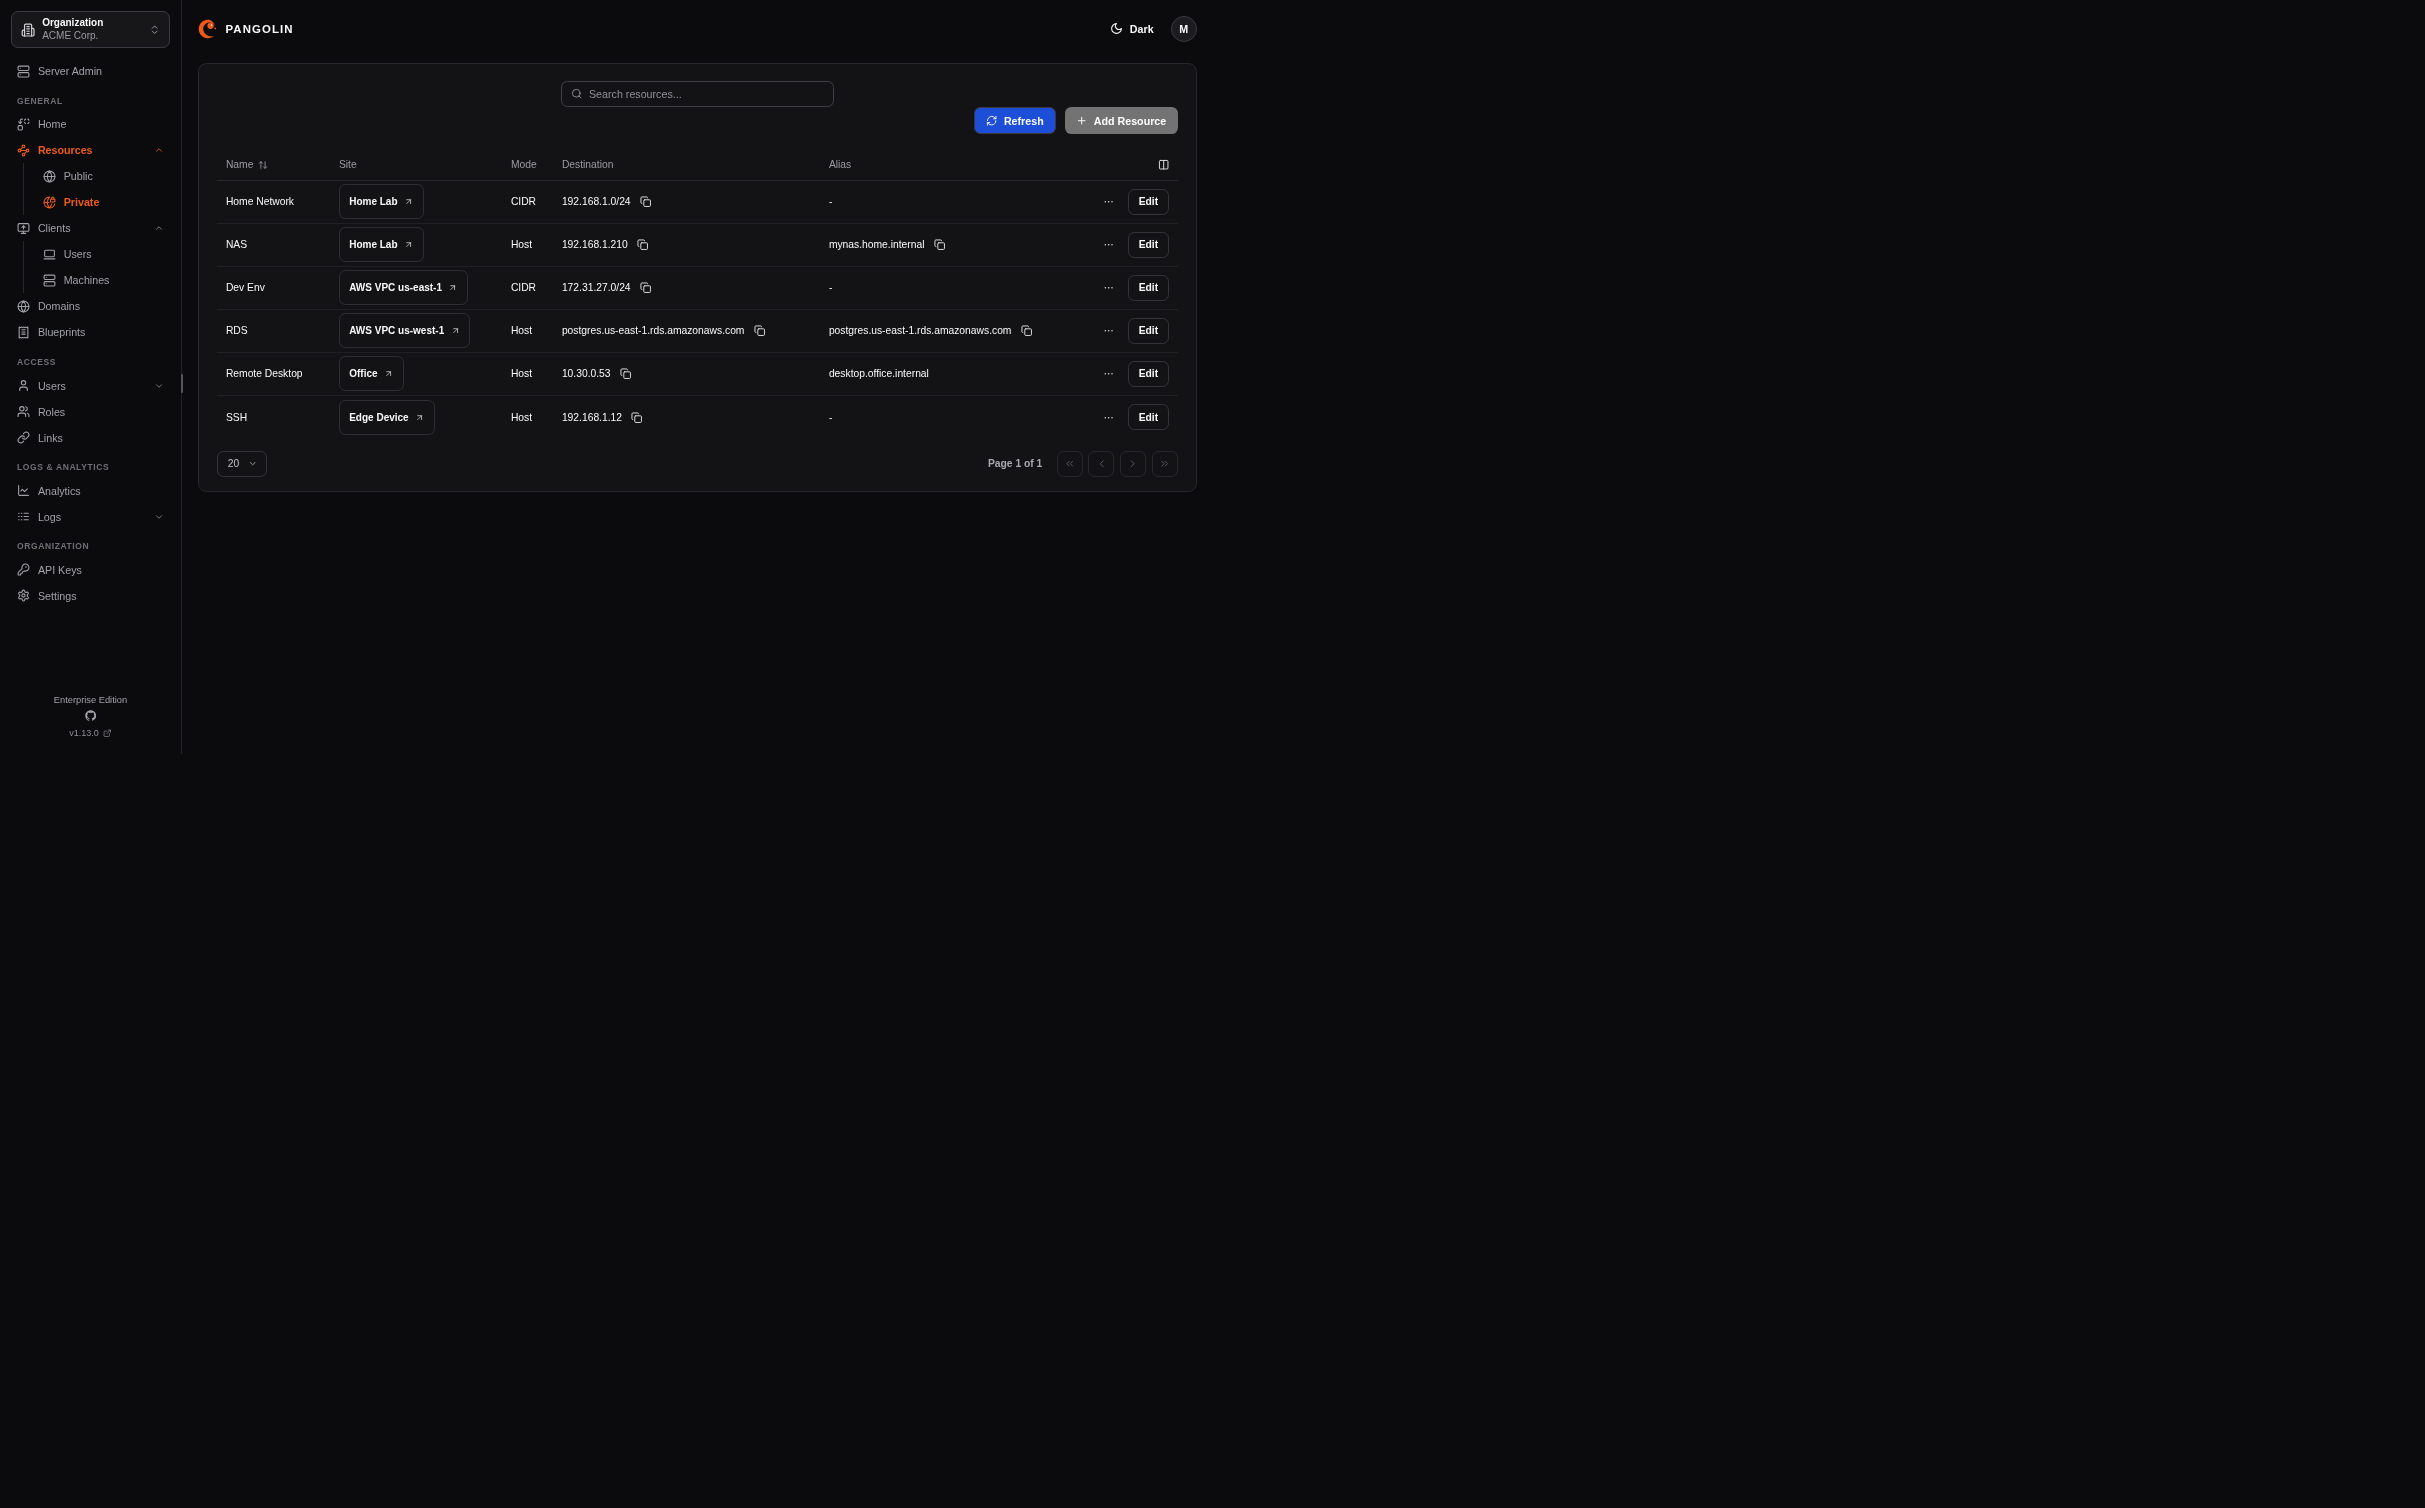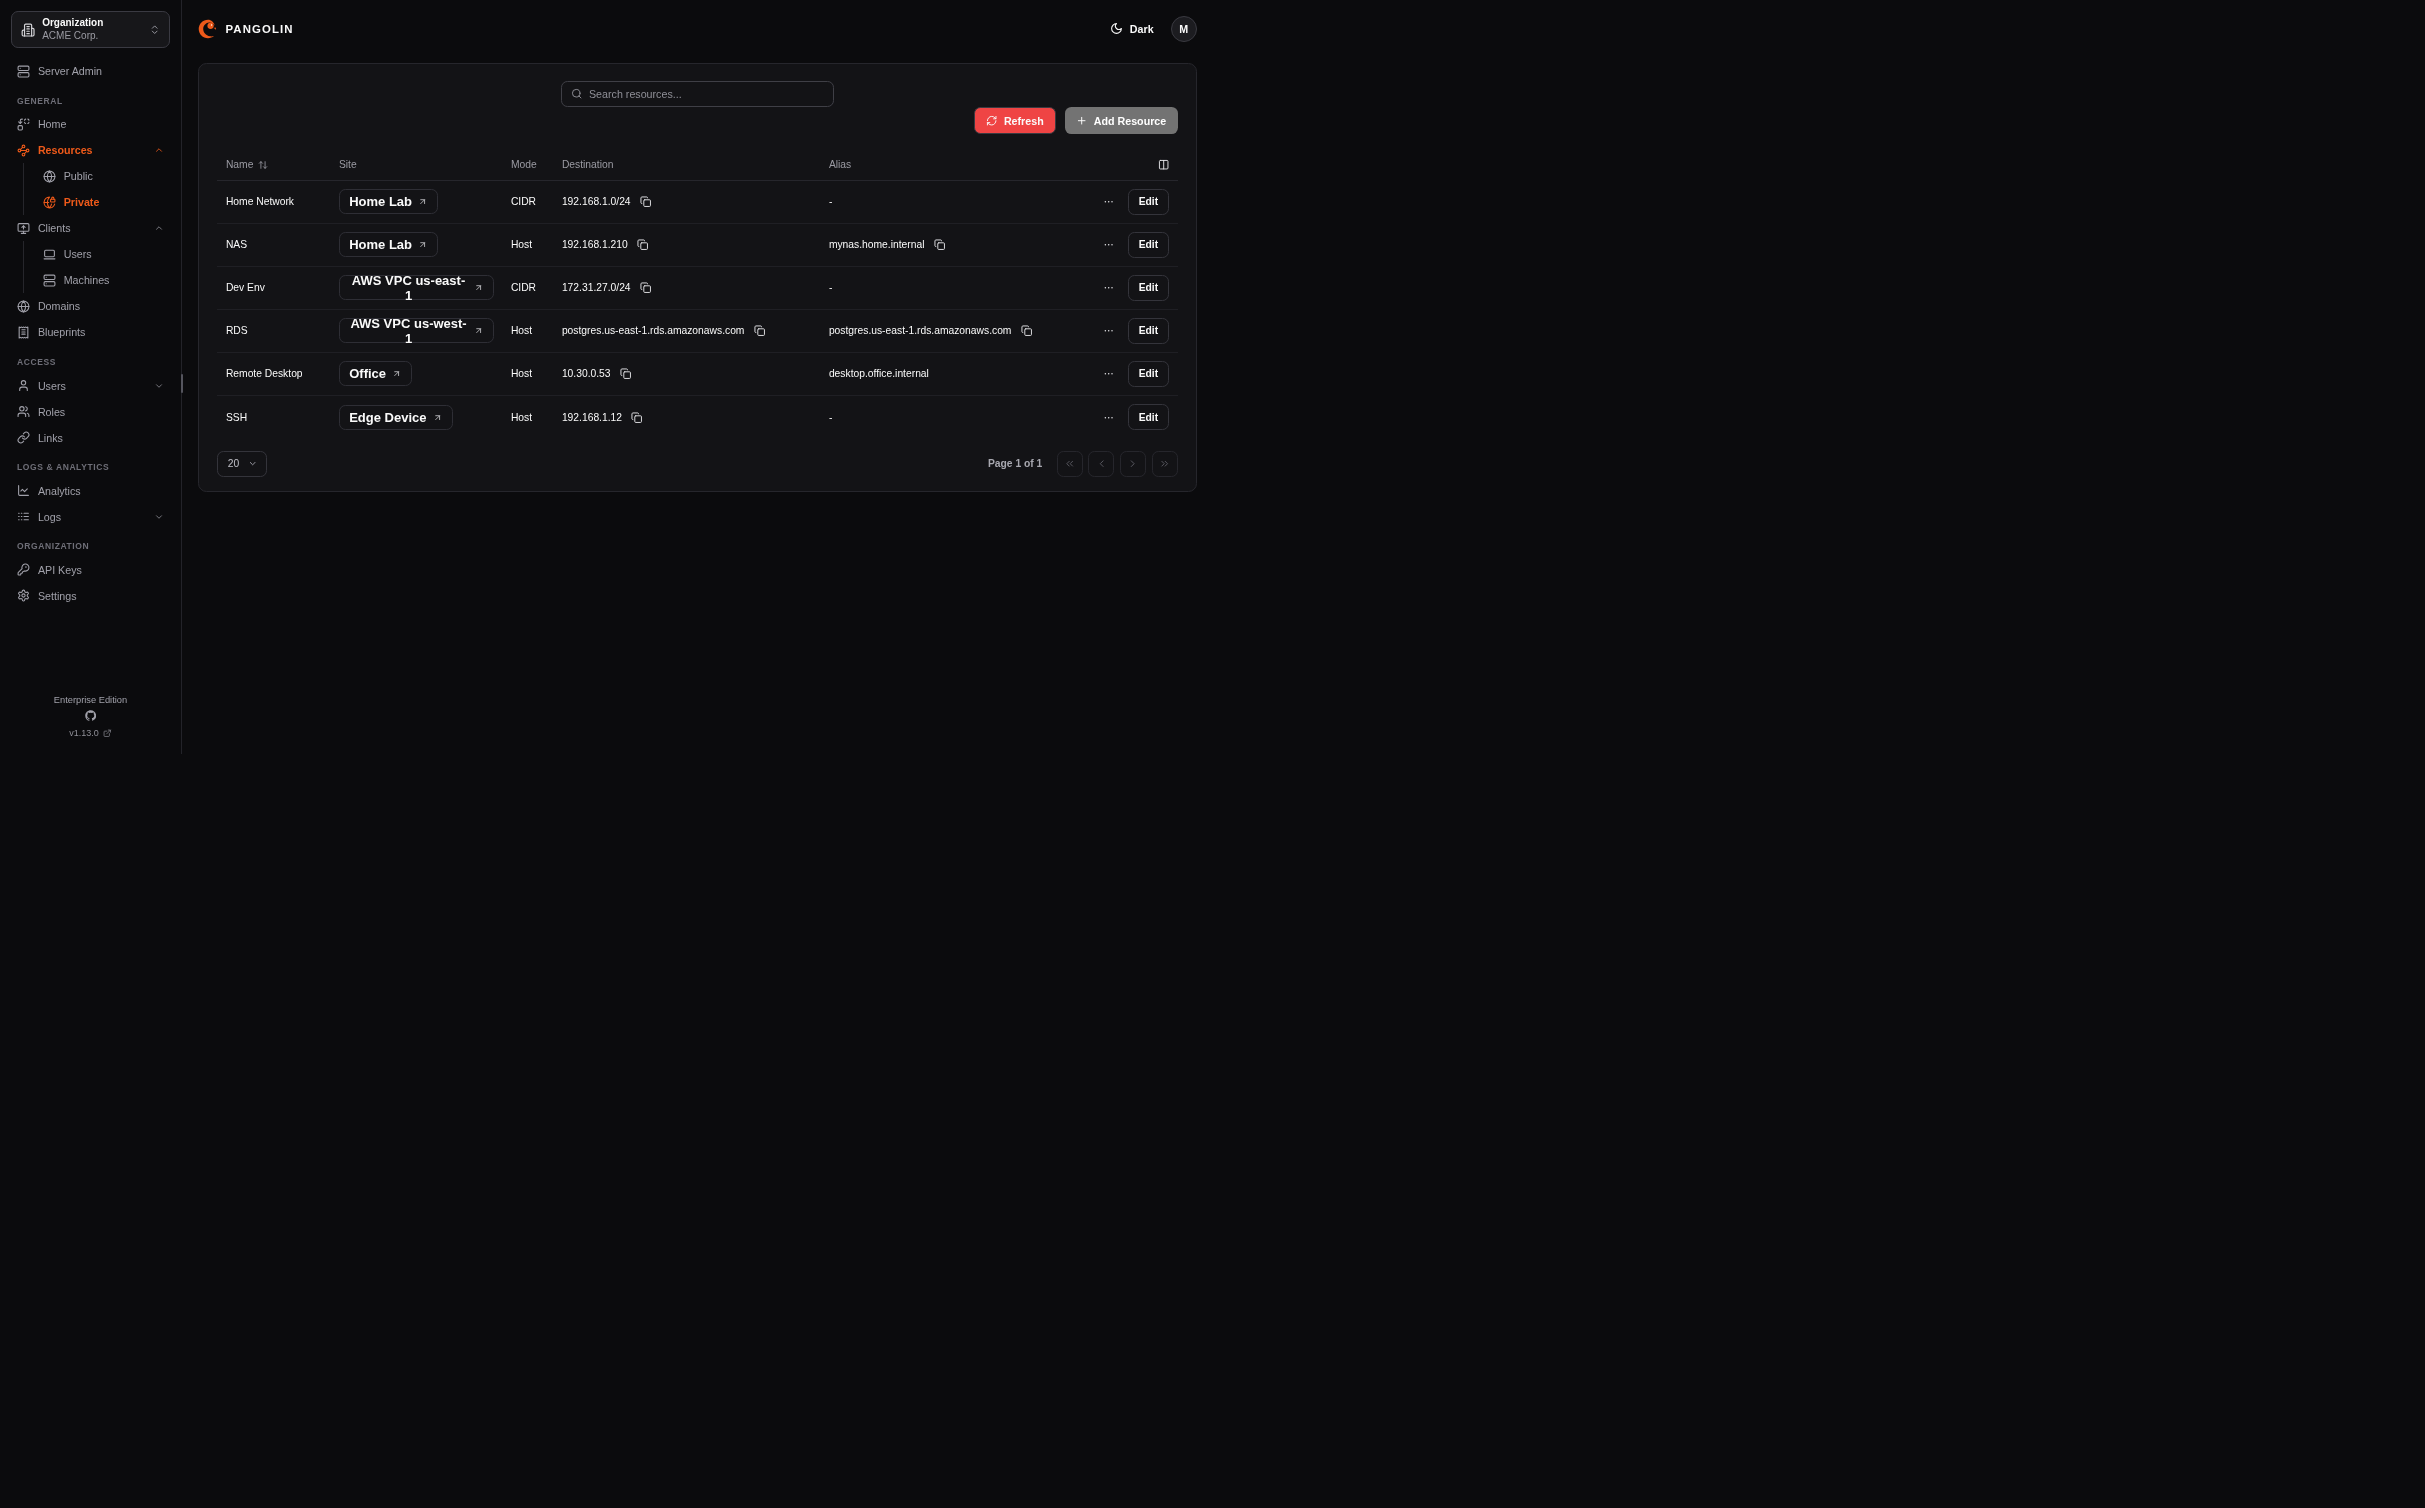--- a/index.html
+++ b/index.html
@@ -101,21 +101,21 @@
   .search-box input {
     background:transparent; border:none; outline:none;
     color:#e4e4e7; font-size:10.7px; width:100%; font-family:inherit;
   }
   .search-box input::placeholder { color:#8f8f97; }
   .toolbar-actions { margin-left:auto; display:flex; align-items:center; gap:8.5px; }
   .btn-refresh {
     display:flex; align-items:center; gap:6.4px;
     height:27px; padding:0 11.4px;
     border:0.7px solid #3a3a41; border-radius:6.4px;
-    background:#ef4444; color:#fafafa; font-size:10.7px; font-weight:600;
+    background:#1d4ed8; color:#fafafa; font-size:10.7px; font-weight:600;
   }
   .btn-add {
     display:flex; align-items:center; gap:6.4px;
     height:27px; padding:0 11.4px;
     border-radius:6.4px; background:#737373;
     color:#ffffff; font-size:10.7px; font-weight:700;
   }
 
   .table { margin-top:15.7px; }
   .thead, .trow {
@@ -127,23 +127,23 @@
   .cell { padding:0 8.5px; display:flex; align-items:center; min-width:0; }
   .thead .cell { gap:5px; }
   .trow { height:43px; border-bottom:0.7px solid #1f1f24; font-size:10.3px; }
   .trow:last-child { border-bottom:none; }
   .sort-icon { color:#9b9ba3; cursor:pointer; }
   .col-toggle-cell { justify-content:flex-end; }
   .col-toggle { color:#e4e4e7; display:flex; }
 
   .site-tag {
     display:inline-flex; align-items:center; gap:6.4px;
-    height:25px; padding:0 9.3px;
+    height:35px; padding:0 9.3px;
     border:0.7px solid #2e2e35; border-radius:6.4px;
-    color:#fafafa; font-size:13px; font-weight:600;
+    color:#fafafa; font-size:10px; font-weight:600;
   }
   .site-tag .arrow { color:#d4d4d8; }
   .dest-cell, .alias-cell { gap:7.8px; }
   .copy-btn { display:flex; color:#e4e4e7; padding:1.4px; }
   .actions-cell { justify-content:flex-end; gap:10.7px; }
   .dots-btn { color:#e4e4e7; display:flex; padding:2.8px; }
   .edit-btn {
     height:26px; padding:0 10px;
     border:0.7px solid #34343b; border-radius:6.4px;
     font-size:10.3px; font-weight:600; color:#fafafa;

